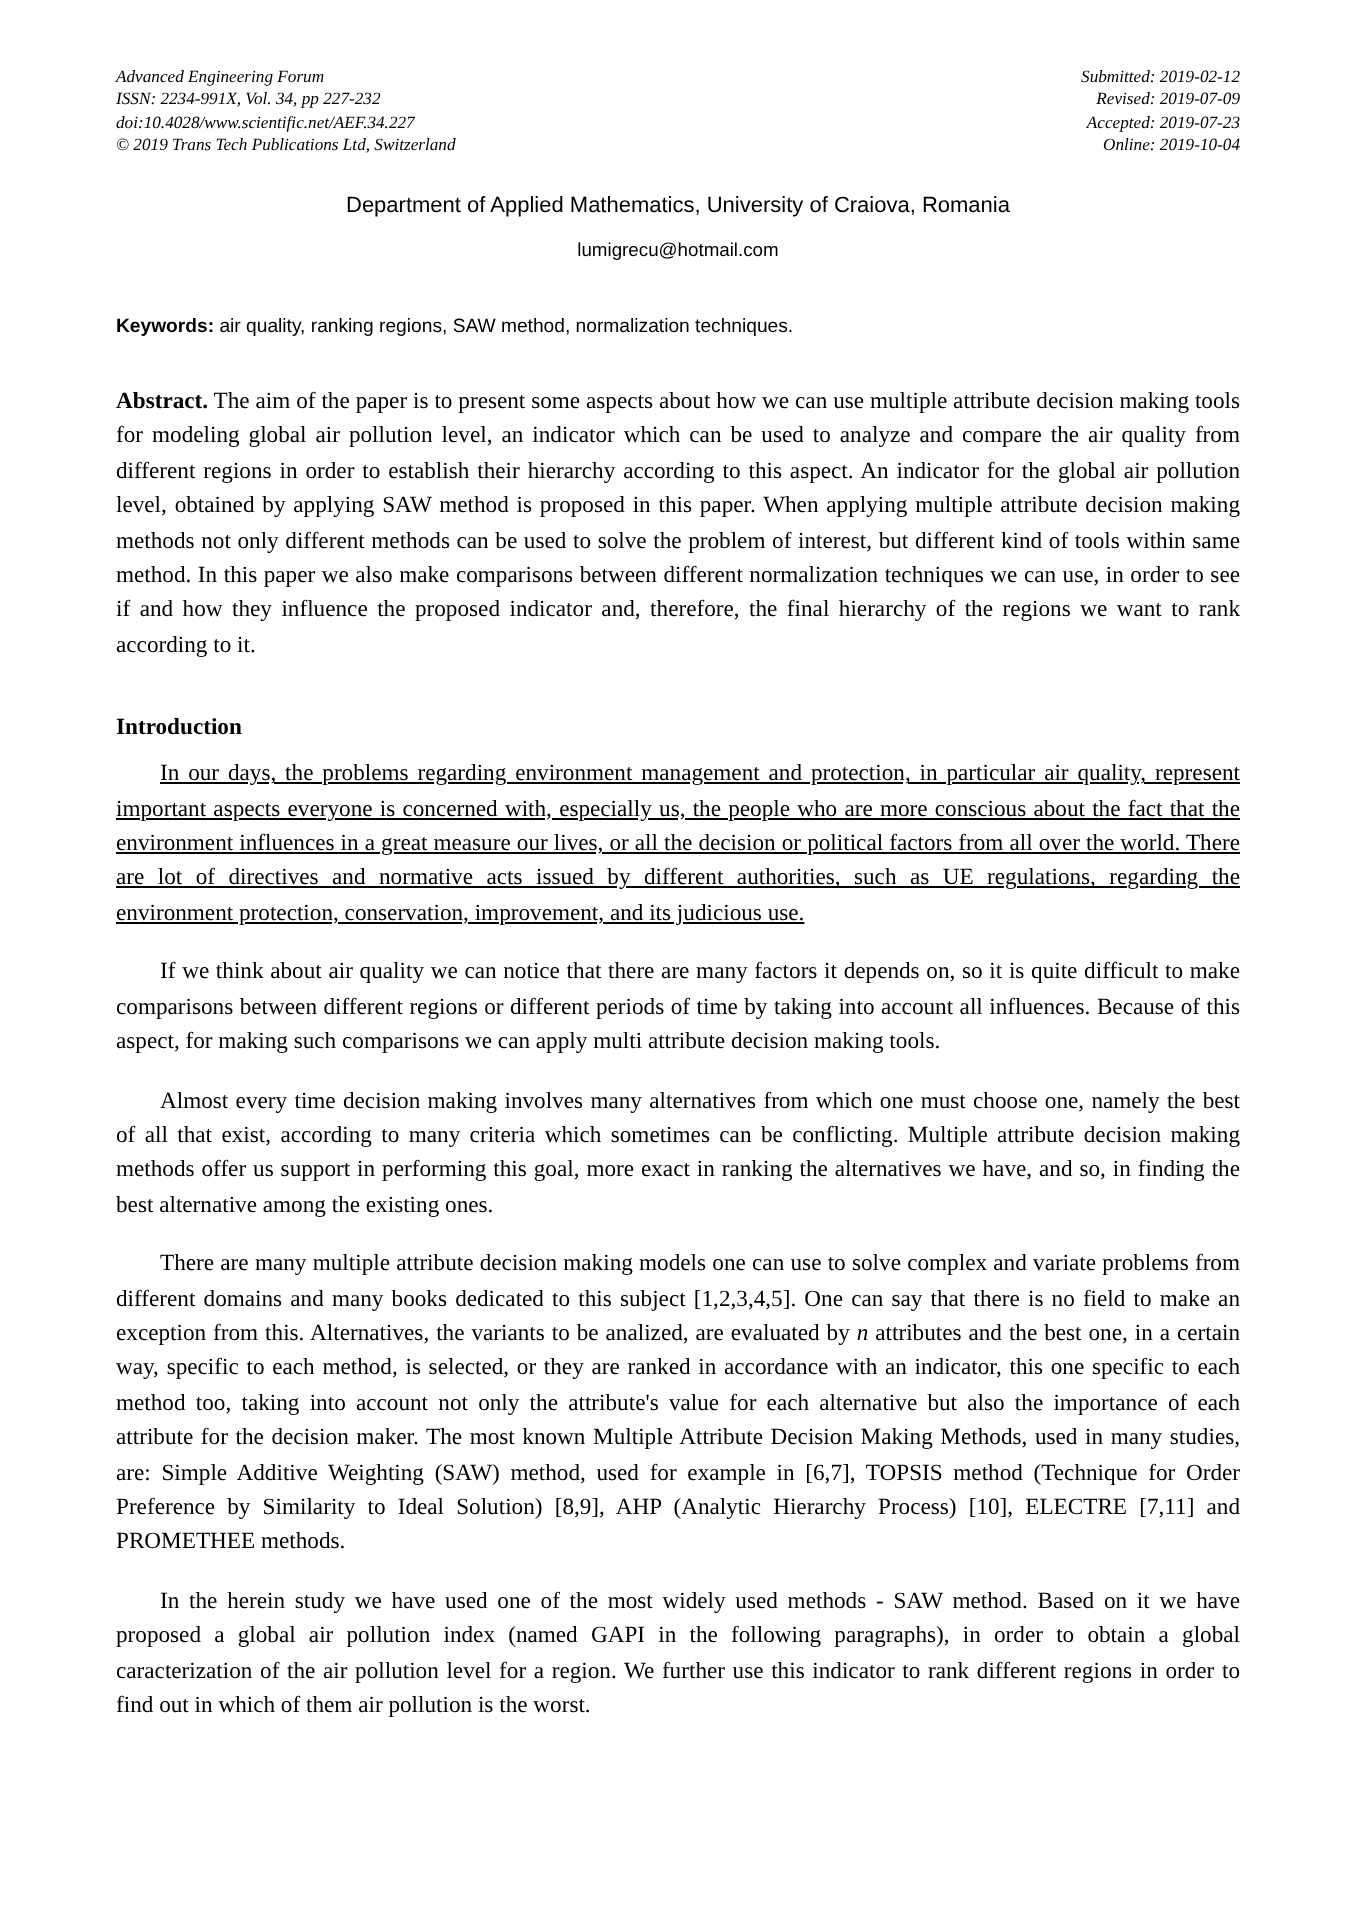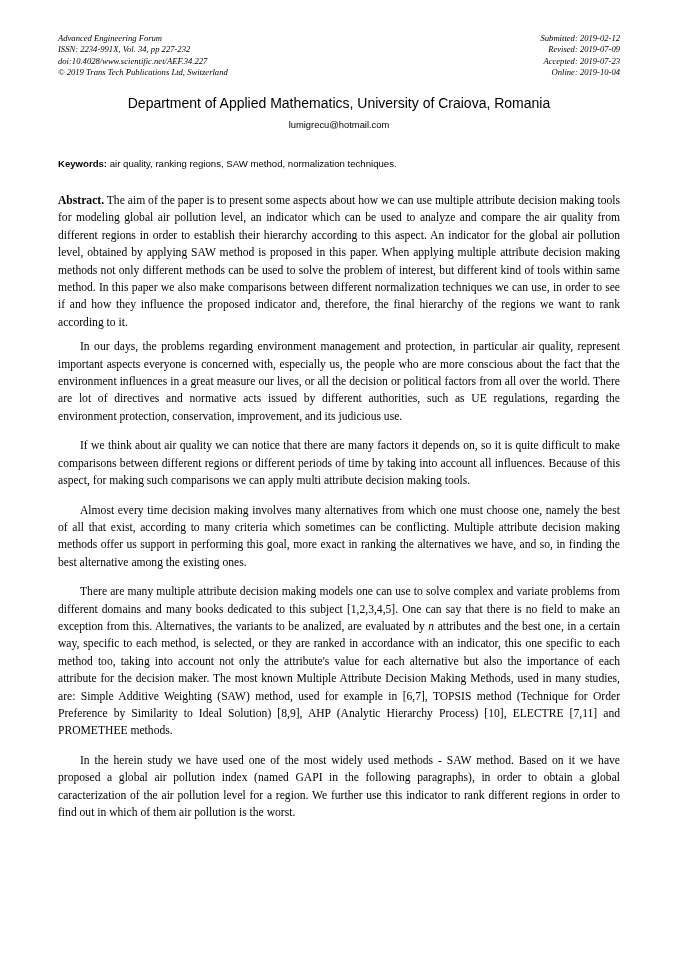--- a/index.html
+++ b/index.html
@@ -72,21 +72,21 @@
   .author {
     margin-top: 11px;
     font-family: "Liberation Sans", sans-serif;
     font-size: 14.6px;
     line-height: 18px;
     text-align: center;
   }
   .affiliation {
     margin-top: 11px;
     font-family: "Liberation Sans", sans-serif;
-    font-size: 14px;
+    font-size: 11px;
     line-height: 14px;
     text-align: center;
   }
   .email {
     margin-top: 8px;
     font-family: "Liberation Sans", sans-serif;
     font-size: 9.4px;
     line-height: 13px;
     text-align: center;
   }
@@ -130,20 +130,21 @@
     margin-top: 12px;
     font-family: "Liberation Serif", serif;
     font-size: 11.6px;
     line-height: 17.4px;
     text-align: justify;
     text-justify: inter-word;
     text-indent: 22px;
   }
   .body-par.first {
     margin-top: 7px;
+    text-decoration: underline;
   }
   .body-par i {
     font-style: italic;
   }
 </style>
 </head>
 <body>
 
 <div class="page">
   <div class="content">
@@ -166,20 +167,21 @@
 
 
     <div class="affiliation">Department of Applied Mathematics, University of Craiova, Romania</div>
 
     <div class="email">lumigrecu@hotmail.com</div>
 
     <div class="keywords"><span class="kw-label">Keywords:</span><span> air quality, ranking regions, SAW method, normalization techniques.</span></div>
 
     <div class="abstract"><span class="ab-label">Abstract.</span><span> The aim of the paper is to present some aspects about how we can use multiple attribute decision making tools for modeling global air pollution level, an indicator which can be used to analyze and compare the air quality from different regions in order to establish their hierarchy according to this aspect. An indicator for the global air pollution level, obtained by applying SAW method is proposed in this paper. When applying multiple attribute decision making methods not only different methods can be used to solve the problem of interest, but different kind of tools within same method. In this paper we also make comparisons between different normalization techniques we can use, in order to see if and how they influence the proposed indicator and, therefore, the final hierarchy of the regions we want to rank according to it.</span></div>
 
+    <div class="section-heading">Introduction</div>
 
     <div class="body-par first"><span>In our days, the problems regarding environment management and protection, in particular air quality, represent important aspects everyone is concerned with, especially us, the people who are more conscious about the fact that the environment influences in a great measure our lives, or all the decision or political factors from all over the world. There are lot of directives and normative acts issued by different authorities, such as UE regulations, regarding the environment protection, conservation, improvement, and its judicious use.</span></div>
 
     <div class="body-par"><span>If we think about air quality we can notice that there are many factors it depends on, so it is quite difficult to make comparisons between different regions or different periods of time by taking into account all influences. Because of this aspect, for making such comparisons we can apply multi attribute decision making tools.</span></div>
 
     <div class="body-par"><span>Almost every time decision making involves many alternatives from which one must choose one, namely the best of all that exist, according to many criteria which sometimes can be conflicting. Multiple attribute decision making methods offer us support in performing this goal, more exact in ranking the alternatives we have, and so, in finding the best alternative among the existing ones.</span></div>
 
     <div class="body-par"><span>There are many multiple attribute decision making models one can use to solve complex and variate problems from different domains and many books dedicated to this subject [1,2,3,4,5]. One can say that there is no field to make an exception from this. Alternatives, the variants to be analized, are evaluated by </span><i>n</i><span> attributes and the best one, in a certain way, specific to each method, is selected, or they are ranked in accordance with an indicator, this one specific to each method too, taking into account not only the attribute's value for each alternative but also the importance of each attribute for the decision maker. The most known Multiple Attribute Decision Making Methods, used in many studies, are: Simple Additive Weighting (SAW) method, used for example in [6,7], TOPSIS method (Technique for Order Preference by Similarity to Ideal Solution) [8,9], AHP (Analytic Hierarchy Process) [10], ELECTRE [7,11] and PROMETHEE methods.</span></div>
 
     <div class="body-par"><span>In the herein study we have used one of the most widely used methods - SAW method. Based on it we have proposed a global air pollution index (named GAPI in the following paragraphs), in order to obtain a global caracterization of the air pollution level for a region. We further use this indicator to rank different regions in order to find out in which of them air pollution is the worst.</span></div>

